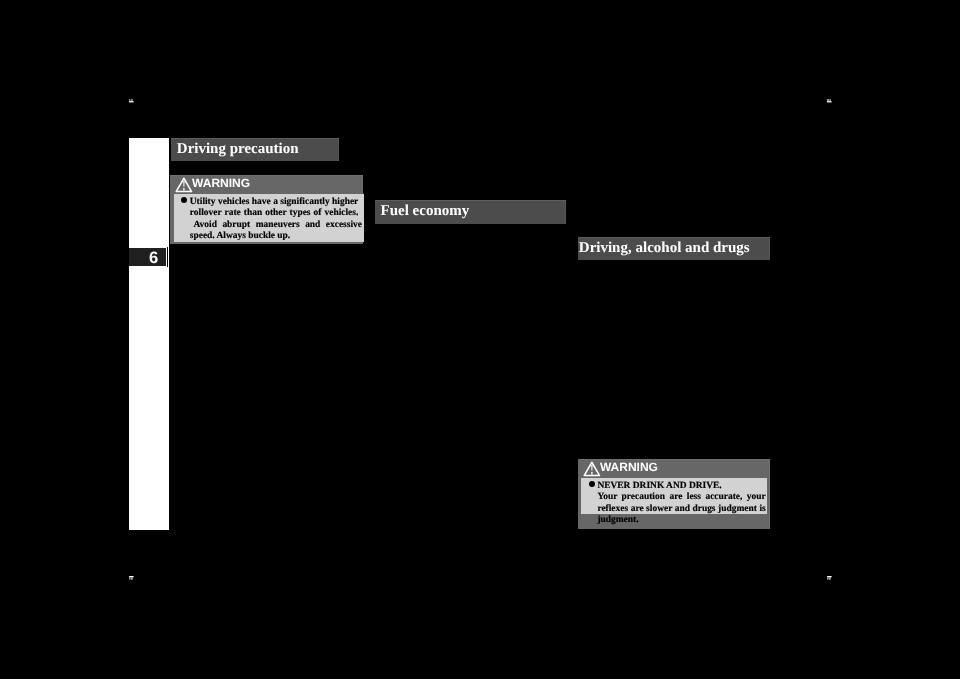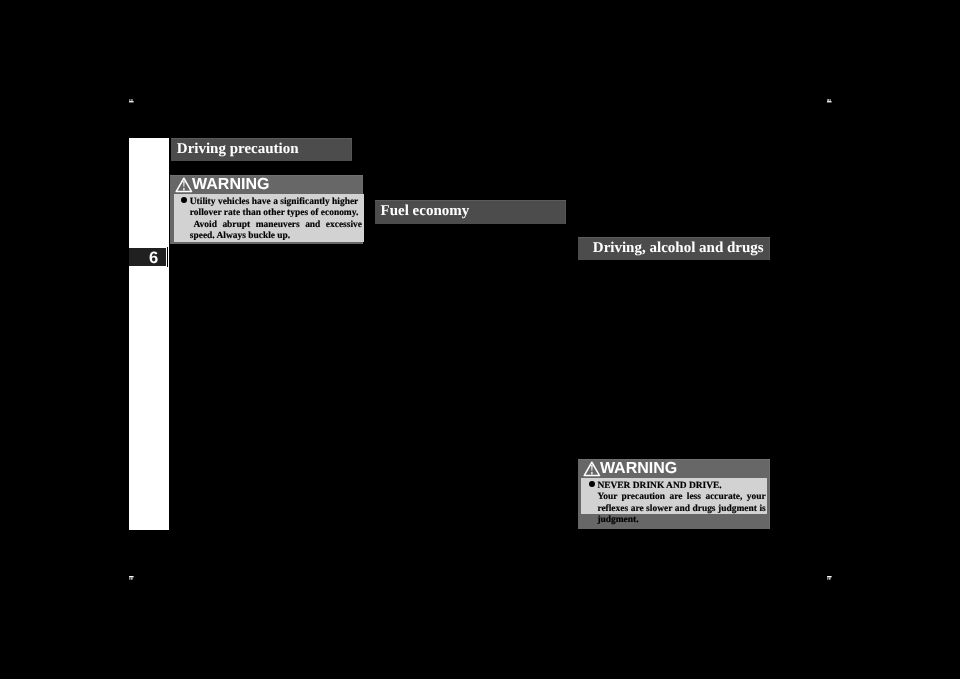--- a/index.html
+++ b/index.html
@@ -10,21 +10,21 @@
   .sectionhdr .lbl, .warnbox .wtxt, .wline, .chaptab .num, .wmark{transform:translateZ(0);}
   .sidebar{position:absolute;left:128.9px;top:137.8px;width:40.1px;height:391.9px;background:#fff;}
   .chaptab{position:absolute;left:129px;top:247.8px;width:36.7px;height:18.2px;background:#202020;}
   .chaptab .num{position:absolute;right:7.4px;top:1.0px;color:#fff;font-family:"Liberation Sans",sans-serif;
        font-weight:bold;font-size:16.6px;line-height:18px;}
   .chaptab .rule{position:absolute;left:38.1px;top:-0.4px;width:1px;height:19.8px;background:#000;}
   .sectionhdr{position:absolute;background:#4c4c4c;box-sizing:border-box;box-shadow:inset 0 1px 0 rgba(255,255,255,0.09), inset -1px 0 0 rgba(255,255,255,0.06);}
   .sectionhdr .lbl{position:absolute;color:#fff;font-weight:bold;font-size:15px;white-space:nowrap;line-height:1;}
   .warnbox{position:absolute;background:#676767;box-sizing:border-box;box-shadow:inset 0 1px 0 rgba(255,255,255,0.07), inset -1px 0 0 rgba(255,255,255,0.05);}
   .warnbox .wtxt{position:absolute;color:#fff;font-family:"Liberation Sans",sans-serif;
-       font-weight:bold;font-size:16px;white-space:nowrap;line-height:1;}
+       font-weight:bold;font-size:12px;white-space:nowrap;line-height:1;}
   .warnbody{position:absolute;background:#d2d2d2;}
   .wline{position:absolute;color:#000;font-weight:bold;font-size:9.45px;white-space:nowrap;line-height:10px;-webkit-text-stroke:0.16px #000;}
   .wline.j{white-space:normal;text-align:justify;text-align-last:justify;}
   .bullet{position:absolute;background:#000;border-radius:50%;}
   .wmark{position:absolute;color:#8e8e8e;font-family:"Liberation Sans",sans-serif;white-space:nowrap;-webkit-text-stroke:0.7px #8e8e8e;}
 </style>
 </head>
 <body>
 
 <div class="page">
@@ -56,45 +56,45 @@
         <rect x="2.0" y="1.4" width="1.6" height="2.3" fill="#bdbdbd"></rect>
       </svg>
   </div>
 
   <div class="sidebar"></div>
   <div class="chaptab">
     <span class="num">6</span>
     <div class="rule"></div>
   </div>
 
-  <div class="sectionhdr" style="left:171px;top:138.1px;width:181px;height:23.1px;">
+  <div class="sectionhdr" style="left:171px;top:138.1px;width:168px;height:23.1px;">
     <span class="lbl" style="left:5.8px;top:4.4px;">Driving precaution</span>
   </div>
 
   <div class="sectionhdr" style="left:375.2px;top:199.8px;width:190.9px;height:23.8px;">
     <span class="lbl" style="left:5.3px;top:4.6px;">Fuel economy</span>
   </div>
 
   <div class="sectionhdr" style="left:577.8px;top:237px;width:192.4px;height:23.2px;">
-    <span class="lbl" style="left:15px;top:4.4px;">Driving, alcohol and drugs</span>
+    <span class="lbl" style="left:1px;top:4.4px;">Driving, alcohol and drugs</span>
   </div>
 
   <div class="warnbox" style="left:170px;top:175px;width:192.8px;height:68.8px;">
     <span class="wicon" style="position:absolute;left:5px;top:2px;line-height:0;">
       <svg width="18" height="17" viewBox="0 0 18 17">
         <path d="M8.85 1.25 L16.55 14.55 L1.15 14.55 Z" fill="none" stroke="#ffffff" stroke-width="1.5" stroke-linejoin="round"></path>
         <path d="M8.2 4.1 h1.4 l-0.3 5.6 h-0.8 Z" fill="#ffffff"></path>
         <rect x="8.25" y="10.9" width="1.3" height="2.6" fill="#ffffff"></rect>
       </svg>
     </span>
     <span class="wtxt" style="left:22.1px;top:2.2px;">WARNING</span>
     <div class="warnbody" style="left:3.5px;top:19.4px;width:190px;height:47.9px;">
       <div class="bullet" style="left:7.6px;top:2.6px;width:6.3px;height:6.3px;"></div>
       <div class="wline j" style="left:16.3px;top:2.6px;width:168.5px;">Utility vehicles have a significantly higher</div>
-      <div class="wline j" style="left:16.3px;top:13.9px;width:168.5px;">rollover rate than other types of economy.</div>
+      <div class="wline j" style="left:16.3px;top:13.9px;width:168.5px;">rollover rate than other types of vehicles.</div>
       <div class="wline j" style="left:20px;top:25.2px;width:168.5px;">Avoid abrupt maneuvers and excessive</div>
       <div class="wline" style="left:16.3px;top:36.5px;">speed. Always buckle up.</div>
     </div>
   </div>
 
   <div class="warnbox" style="left:577.8px;top:459px;width:192.4px;height:69.8px;">
     <span class="wicon" style="position:absolute;left:5px;top:2px;line-height:0;">
       <svg width="18" height="17" viewBox="0 0 18 17">
         <path d="M8.85 1.25 L16.55 14.55 L1.15 14.55 Z" fill="none" stroke="#ffffff" stroke-width="1.5" stroke-linejoin="round"></path>
         <path d="M8.2 4.1 h1.4 l-0.3 5.6 h-0.8 Z" fill="#ffffff"></path>

